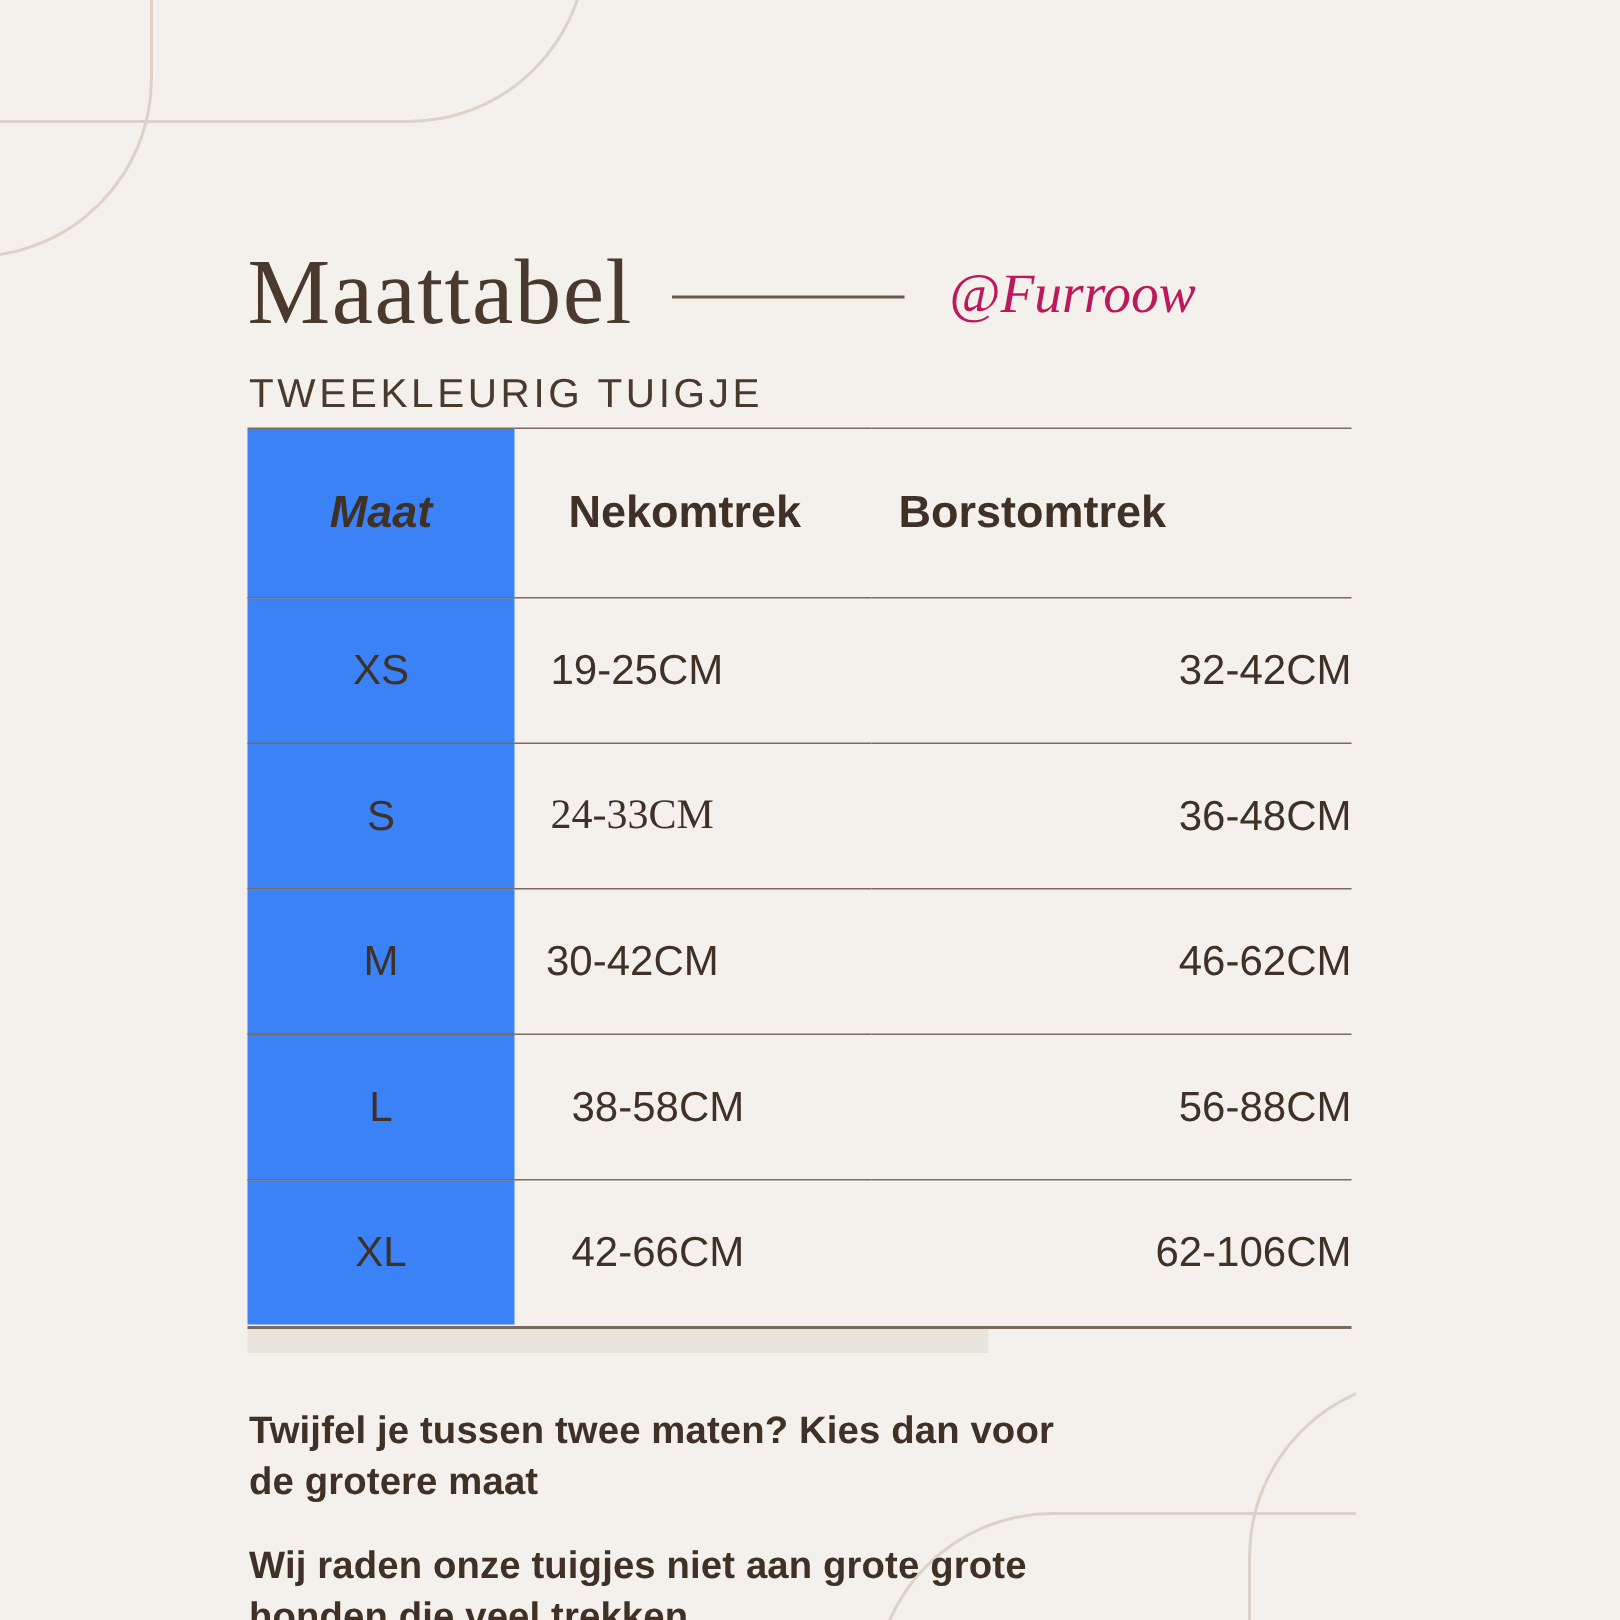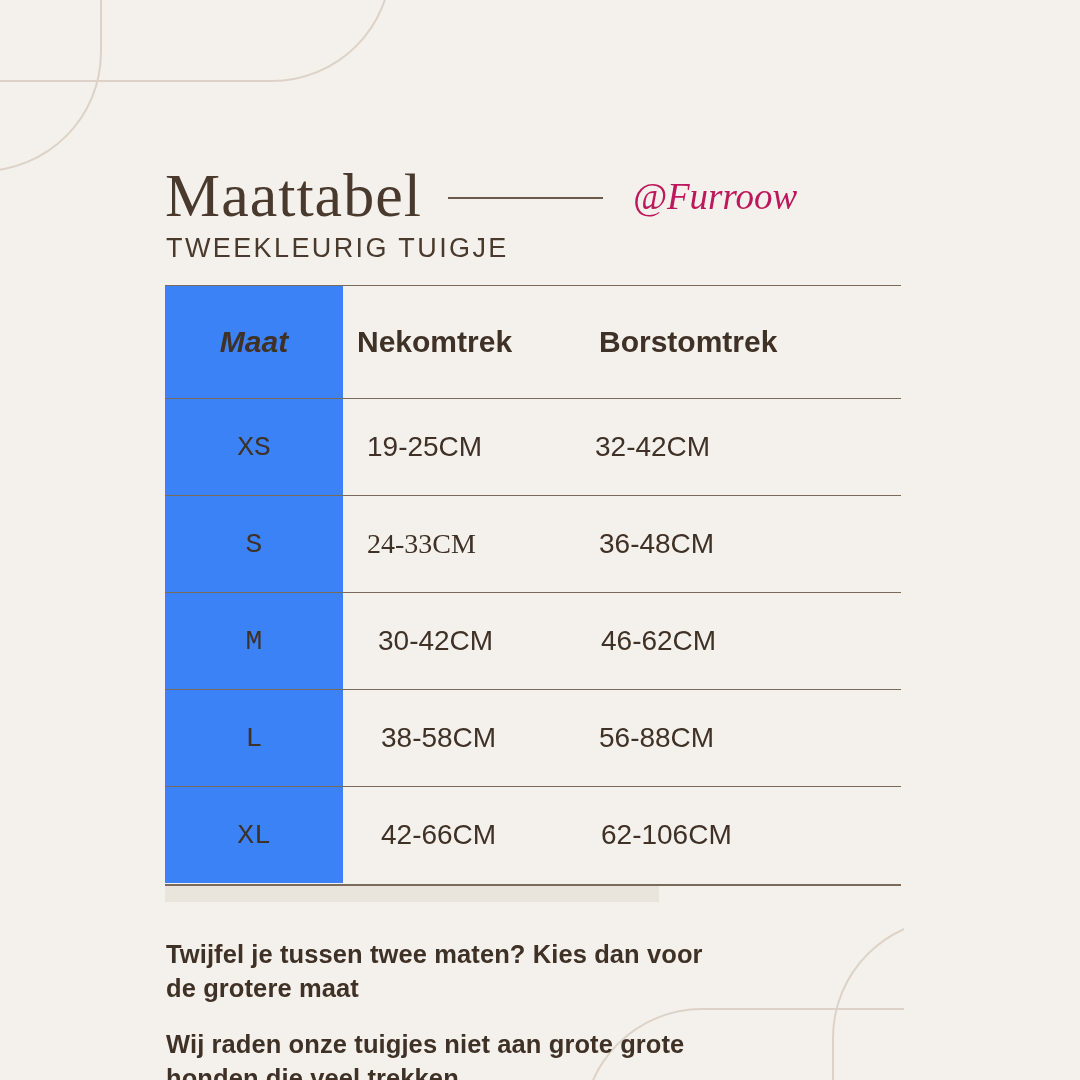--- a/index.html
+++ b/index.html
@@ -96,21 +96,21 @@
     font-style: italic;
     font-size: 37px;
     color: #be185d;
     white-space: nowrap;
     margin-top: 2px;
   }
 
   .subtitle {
     position: absolute;
     left: 166px;
-    top: 233px;
+    top: 247px;
     font-size: 27px;
     letter-spacing: 2.4px;
     color: #4a3a2d;
     font-weight: 400;
   }
 
   
   .table-wrap {
     position: absolute;
     left: 165px;
@@ -146,40 +146,39 @@
     height: 112px;
     font-size: 30px;
     font-weight: bold;
     padding: 0;
   }
   tr.head th.cell-size {
     font-style: italic;
     text-align: center;
     font-size: 30px;
   }
-  tr.head th.cell-neck { padding-left: 14px; }
+  tr.head th.cell-neck { padding-left: 36px; }
   tr.head th.cell-chest { padding-left: 18px; }
 
   tbody td {
     height: 96px;
     font-size: 28px;
     padding: 0;
   }
   tbody td.cell-size {
     text-align: center;
     font-size: 28px;
-    font-family: Liberation Mono, monospace;
   }
   tbody td.cell-neck { padding-left: 28px; }
-  tbody td.cell-chest { padding-left: 18px; }
+  tbody td.cell-chest { padding-left: 18px; text-align: right; }
 
   
   tbody tr:nth-child(1) td.cell-neck { padding-left: 24px; }
   tbody tr:nth-child(2) td.cell-neck { padding-left: 24px; font-family: Liberation Serif, serif; }
-  tbody tr:nth-child(3) td.cell-neck { padding-left: 35px; }
+  tbody tr:nth-child(3) td.cell-neck { padding-left: 21px; }
   tbody tr:nth-child(4) td.cell-neck { padding-left: 38px; }
   tbody tr:nth-child(5) td.cell-neck { padding-left: 38px; }
   tbody tr:nth-child(1) td.cell-chest { padding-left: 14px; }
   tbody tr:nth-child(2) td.cell-chest { padding-left: 18px; }
   tbody tr:nth-child(3) td.cell-chest { padding-left: 20px; }
   tbody tr:nth-child(4) td.cell-chest { padding-left: 18px; }
   tbody tr:nth-child(5) td.cell-chest { padding-left: 20px; }
 
   .table-bottom-rule {
     position: absolute;

